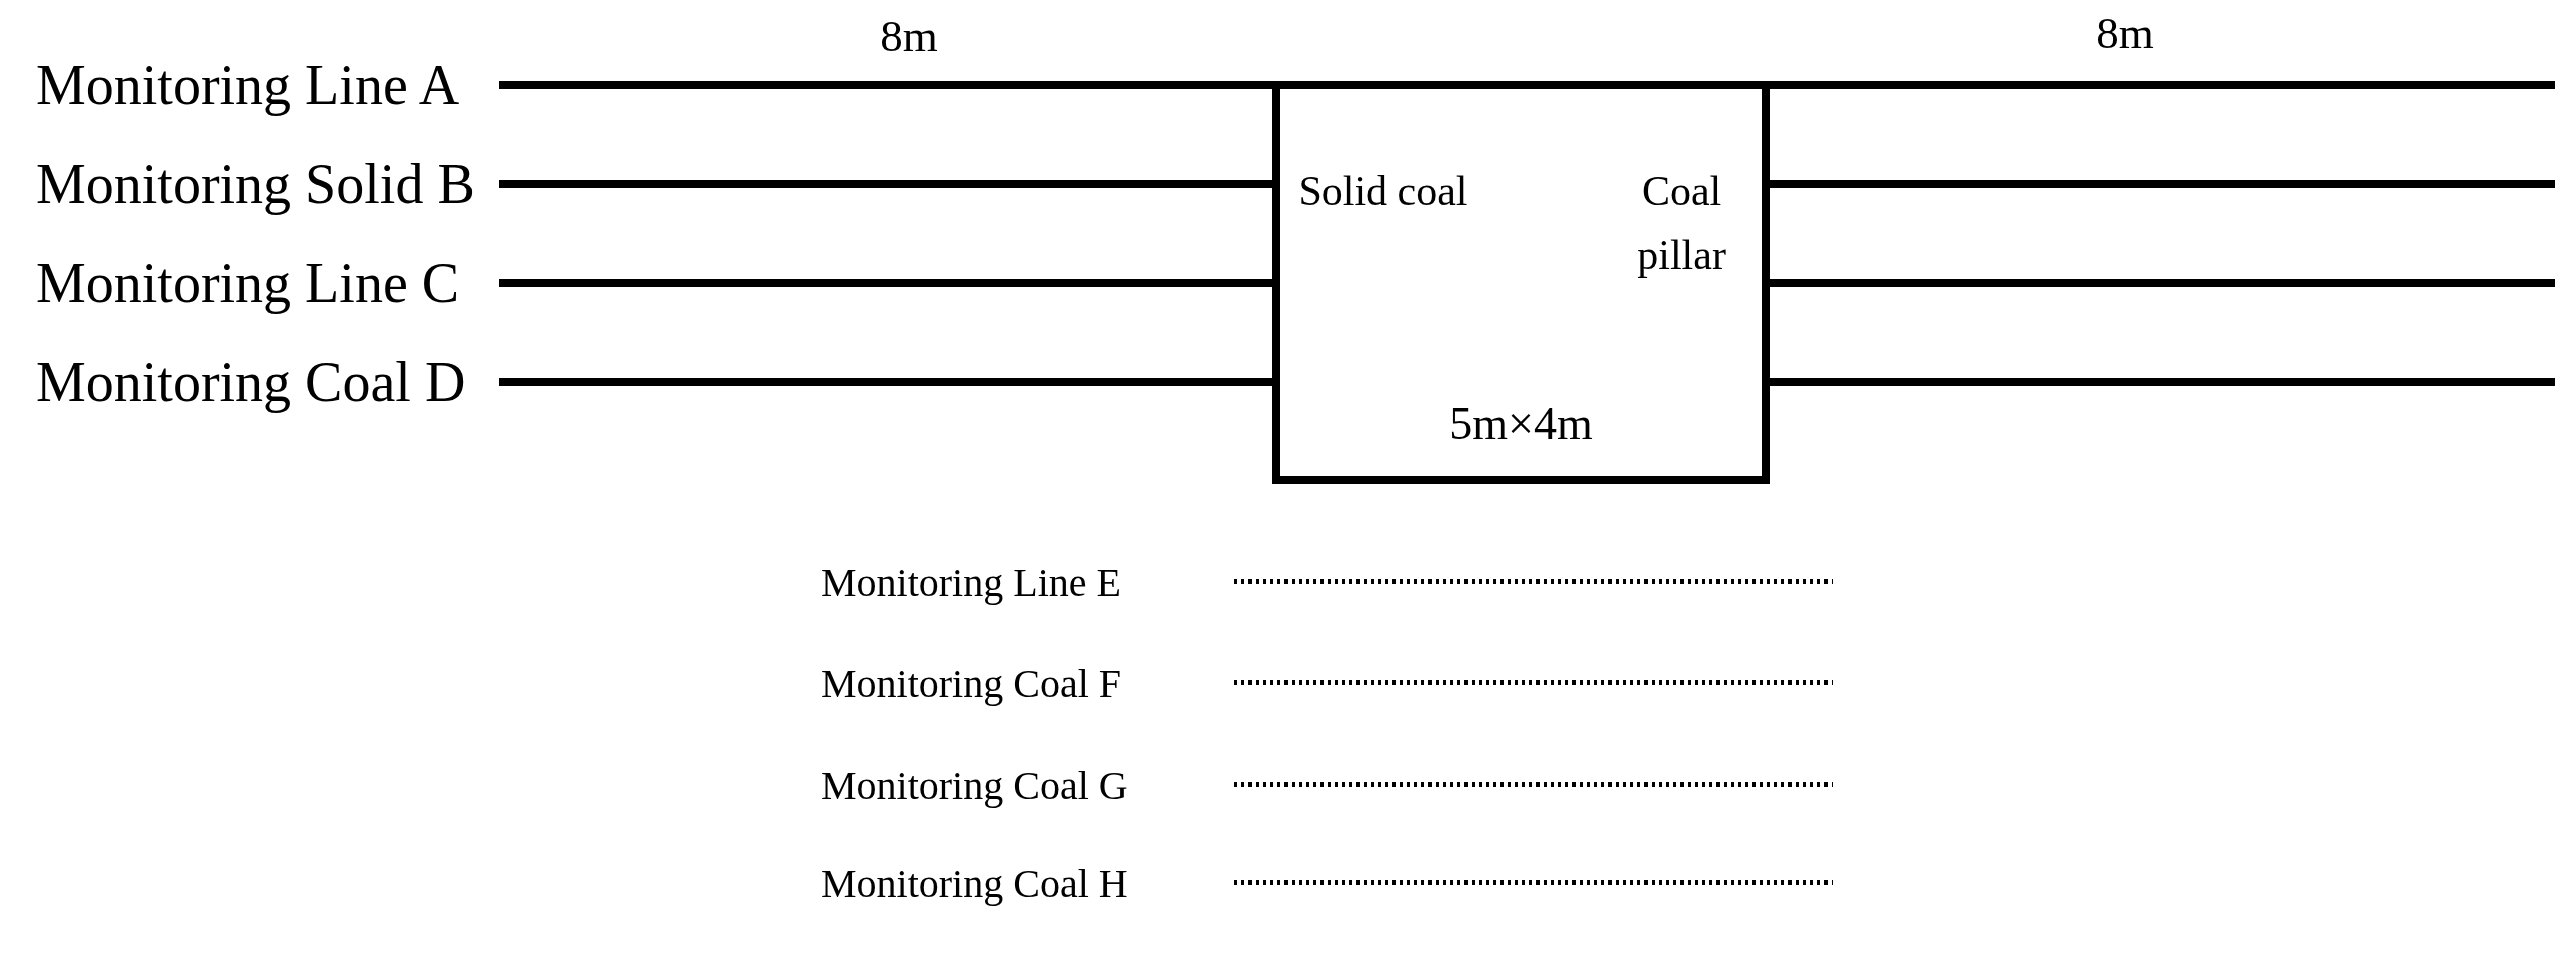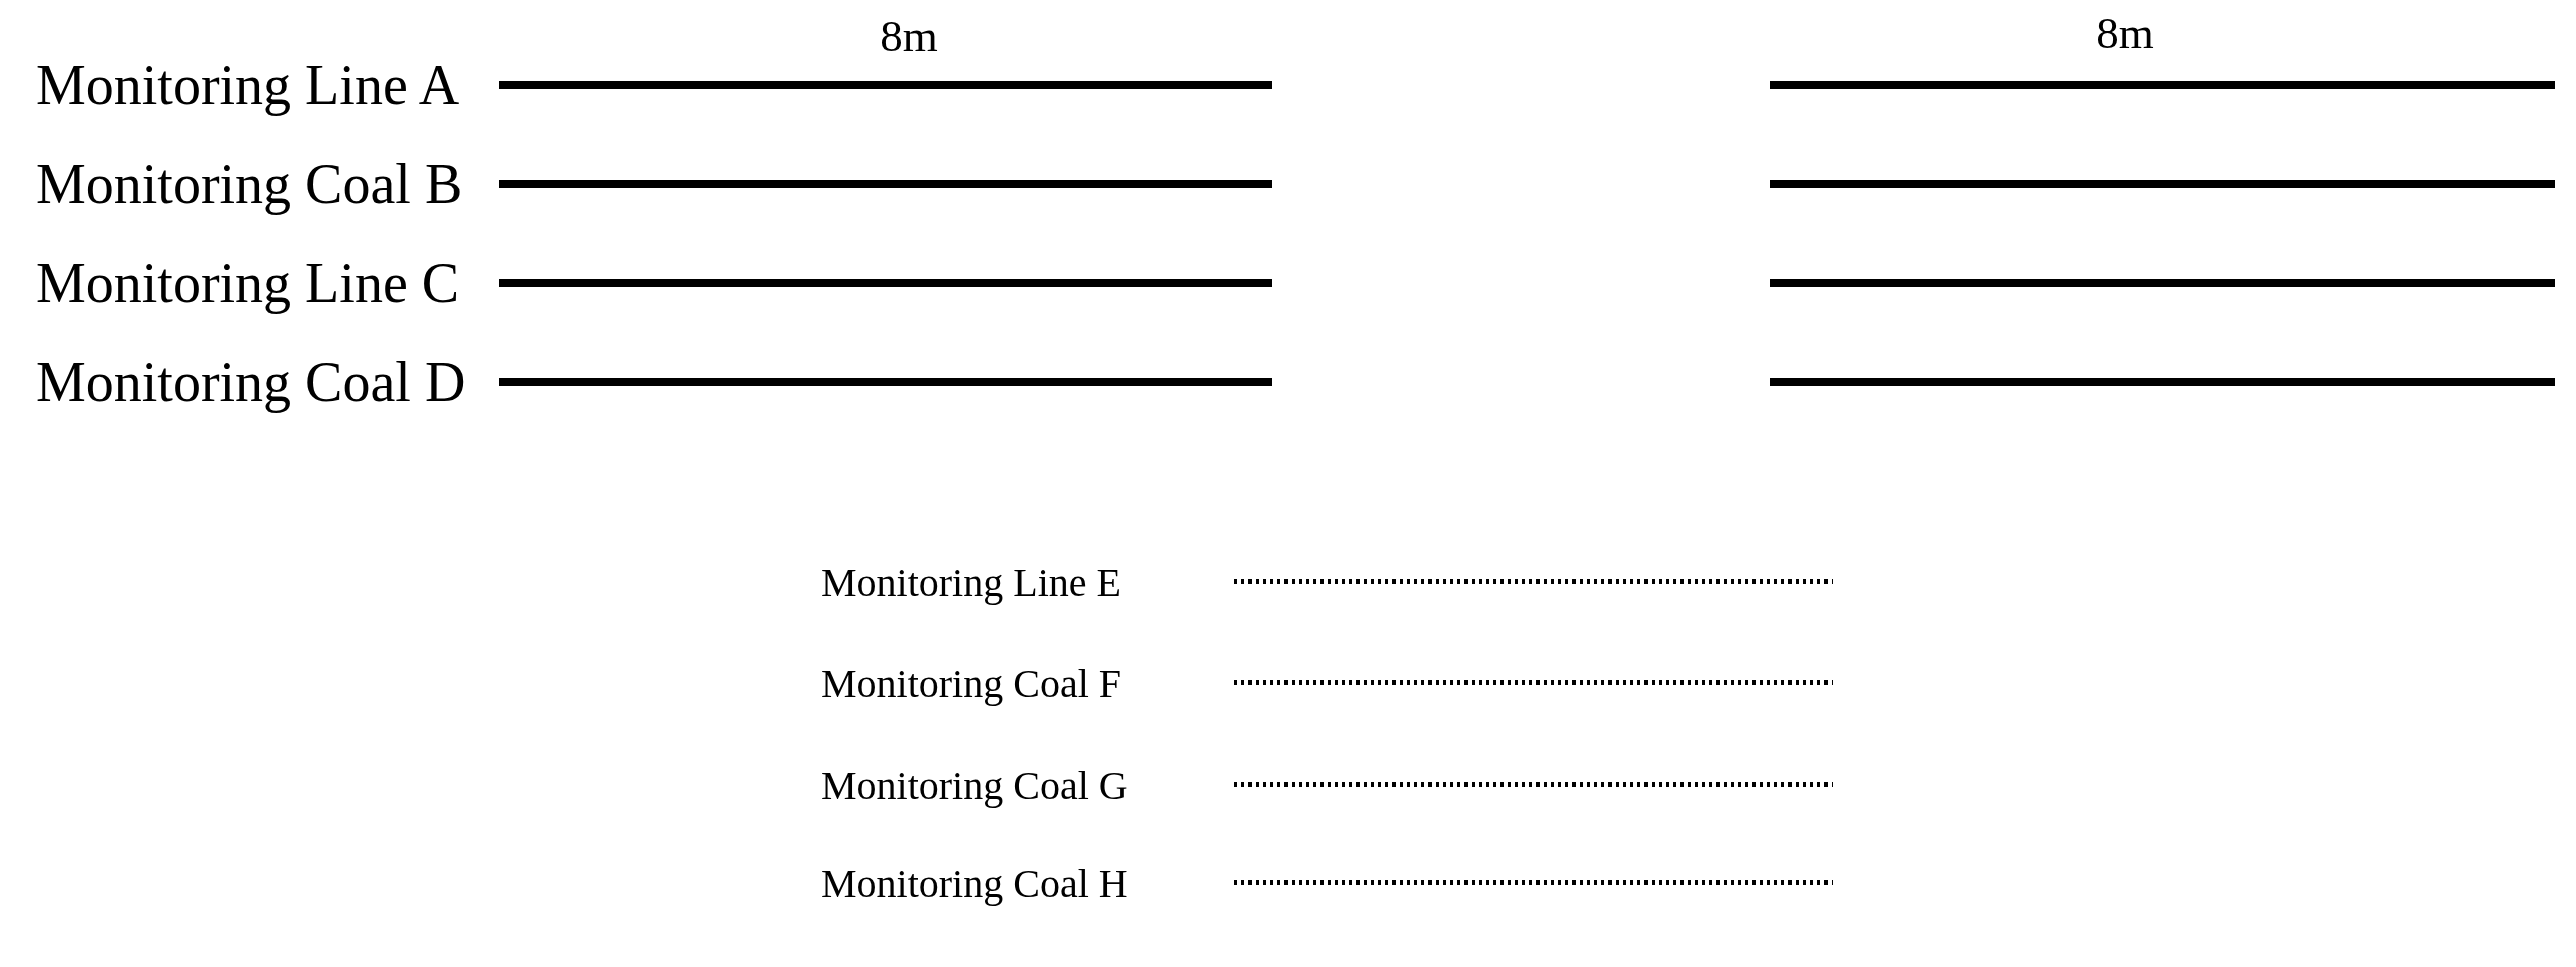--- a/index.html
+++ b/index.html
@@ -131,35 +131,40 @@
 
   <div class="dim-label dim-8m-left">8m</div>
   <div class="dim-label dim-8m-right">8m</div>
 
   <div class="trow row-a">
     <span class="row-label">Monitoring Line A</span>
     <span class="seg seg-left"></span>
     <span class="seg seg-right"></span>
   </div>
   <div class="trow row-b">
-    <span class="row-label">Monitoring Coal B</span>
+    <span class="row-label">Monitoring Solid B</span>
     <span class="seg seg-left"></span>
     <span class="seg seg-right"></span>
   </div>
   <div class="trow row-c">
     <span class="row-label">Monitoring Line C</span>
     <span class="seg seg-left"></span>
     <span class="seg seg-right"></span>
   </div>
   <div class="trow row-d">
     <span class="row-label">Monitoring Coal D</span>
     <span class="seg seg-left"></span>
     <span class="seg seg-right"></span>
   </div>
 
+  <div class="pillar-box">
+    <div class="box-label-left">Solid coal</div>
+    <div class="box-label-right">Coal pillar</div>
+    <div class="box-size-label">5m×4m</div>
+  </div>
 
   <div class="brow row-e">
     <span class="row-label">Monitoring Line E</span>
     <span class="seg-dotted"></span>
   </div>
   <div class="brow row-f">
     <span class="row-label">Monitoring Coal F</span>
     <span class="seg-dotted"></span>
   </div>
   <div class="brow row-g">

